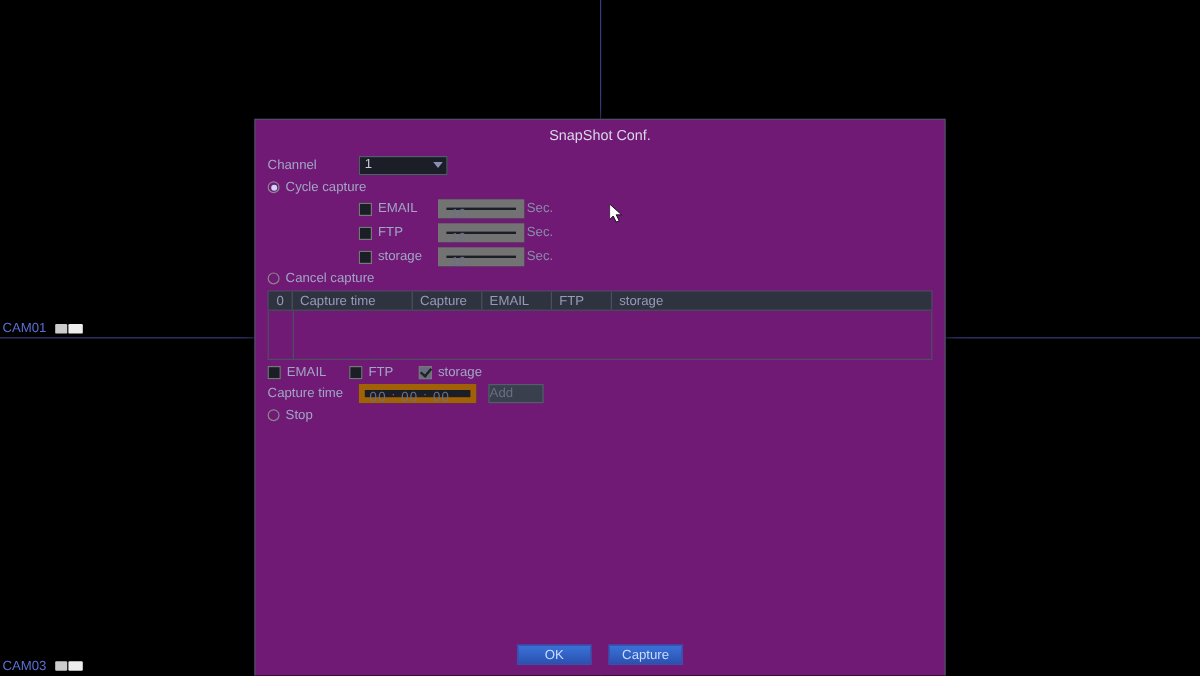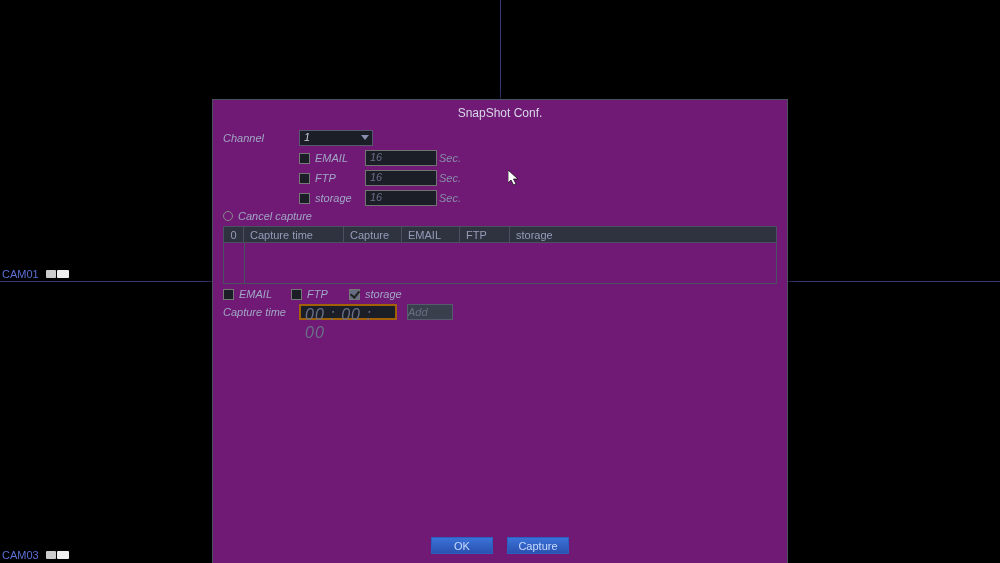--- a/index.html
+++ b/index.html
@@ -12,46 +12,46 @@
 .cam-label { position:absolute; font-size:11px; color:#5b6fd4; display:flex; align-items:center; gap:7px; }
 .cam-label .ic { display:inline-flex; gap:1px; }
 .cam-label .sp { width:10px; height:8px; background:#ccc; border-radius:1px; display:inline-block; }
 .cam-label .cm { width:12px; height:8px; background:#eee; border-radius:1px; display:inline-block; }
 
 
 .dialog { position:absolute; left:212px; top:99px; width:576px; height:468px; background:#701a75; border:1px solid #4a5060; box-shadow:0 0 12px rgba(0,0,0,0.8); }
 .dialog-title { text-align:center; color:#d8d8e8; font-size:12px; padding:6px 0 10px; }
 .dialog-body { padding:0 10px; color:#a0a6c4; font-size:11px; }
 
-.row { display:flex; align-items:center; margin-bottom:4px;font-style:italic; }
+.row { display:flex; align-items:center; margin-bottom:4px; }
 .lbl { width:76px; color:#a0a6c4; }
 .indent { margin-left:76px; }
 
 .select { width:74px; height:16px; background:#1b1e27; border:1px solid #555a6e; color:#c8ccd8; font-size:11px; padding:0 16px 0 4px; position:relative; }
 .select::after { content:''; position:absolute; right:3px; top:4px; width:0; height:0; border-left:4px solid transparent; border-right:4px solid transparent; border-top:5px solid #888fb0; }
 
 .radio { width:10px; height:10px; border:1px solid #888; border-radius:50%; display:inline-flex; align-items:center; justify-content:center; margin-right:5px; }
 .radio.sel::after { content:''; width:5px; height:5px; background:#cfd4ff; border-radius:50%; }
 
 .chk { width:11px; height:11px; border:1px solid #777; display:inline-block; margin-right:5px; background:#1b1e27; }
 .chk.on { background:#666c82; position:relative; }
 .chk.on::after { content:''; position:absolute; left:2px; top:-1px; width:4px; height:7px; border:solid #222; border-width:0 2px 2px 0; transform:rotate(40deg); }
 
-.txtin { width:72px; height:16px; background:#1b1e27; border:1px solid #737373; color:#6a7088; font-size:11px; padding:0 4px; }
+.txtin { width:72px; height:16px; background:#1b1e27; border:7px solid #737373; color:#6a7088; font-size:11px; padding:0 4px; }
 .unit { color:#888ea8; margin-left:2px; }
 
 .table { border:1px solid #4a5060; margin:2px 0 4px; }
 .thead { display:flex; background:#2f3340; border-bottom:1px solid #4a5060; height:16px; align-items:center; font-size:11px; color:#959bb8; }
 .thead > div { padding:0 6px; border-right:1px solid #4a5060; height:100%; display:flex; align-items:center; }
 .thead > div:last-child { border-right:none; flex:1; }
 .tbody { height:40px; display:flex; }
 .tbody .c0 { width:21px; border-right:1px solid #4a5060; }
 .tbody .rest { flex:1; }
 
-.timein { width:98px; height:16px; background:#1b1e27; border:2px solid #a16207; color:#6a7088; font-size:16px; padding:0 4px; letter-spacing:1px; }
+.timein { width:98px; height:16px; background:#1b1e27; border:5px solid #a16207; color:#6a7088; font-size:11px; padding:0 4px; letter-spacing:1px; }
 
 .btn-add { width:46px; height:16px; background:#3a3f4d; border:1px solid #555a6e; color:#6a6e80; font-size:11px; margin-left:10px; text-align:left; line-height:14px; }
 
 .dialog-footer { position:absolute; bottom:12px; left:0; right:0; display:flex; justify-content:center; gap:14px; }
 .btn { width:62px; height:17px; border:1px solid #2a5fc0; color:#c8dcff; font-size:11px; display:flex; align-items:center; justify-content:center; cursor:pointer;
   background:linear-gradient(#3a72d8,#2a52b0); }
 
 .cursor { position:absolute; left:508px; top:170px; width:12px; height:18px; pointer-events:none; }
 .cursor svg { width:100%; height:100%; }
 </style>
@@ -86,20 +86,24 @@
 
 <div class="dialog">
   <div class="dialog-title">SnapShot Conf.</div>
   <div class="dialog-body">
 
     <div class="row">
       <span class="lbl">Channel</span>
       <div class="select"><span>1</span></div>
     </div>
 
+    <div class="row">
+      <span class="radio sel"></span>
+      <span>Cycle capture</span>
+    </div>
 
     <div class="row indent">
       <span class="chk"></span>
       <span style="width:50px">EMAIL</span>
       <div class="txtin"><span>16</span></div>
       <span class="unit">Sec.</span>
     </div>
     <div class="row indent">
       <span class="chk"></span>
       <span style="width:50px">FTP</span>
@@ -141,20 +145,24 @@
       <span class="chk on"></span>
       <span>storage</span>
     </div>
 
     <div class="row">
       <span class="lbl">Capture time</span>
       <div class="timein"><span>00  : 00  : 00</span></div>
       <div class="btn-add"><span>Add</span></div>
     </div>
 
+    <div class="row">
+      <span class="radio"></span>
+      <span>Stop</span>
+    </div>
 
   </div>
 
   <div class="dialog-footer">
     <div class="btn">
         <span>OK</span>
       </div>
     <div class="btn">
         <span>Capture</span>
       </div>

